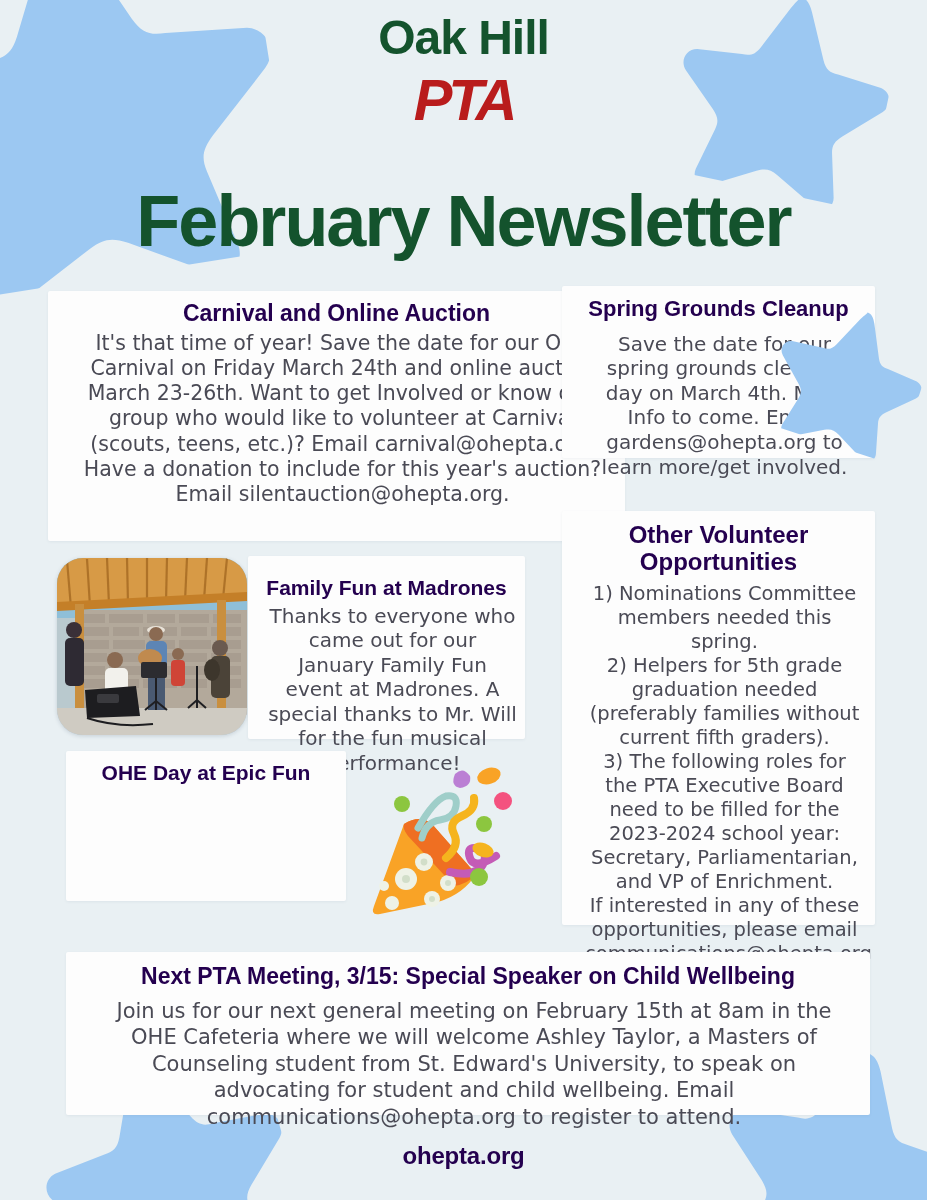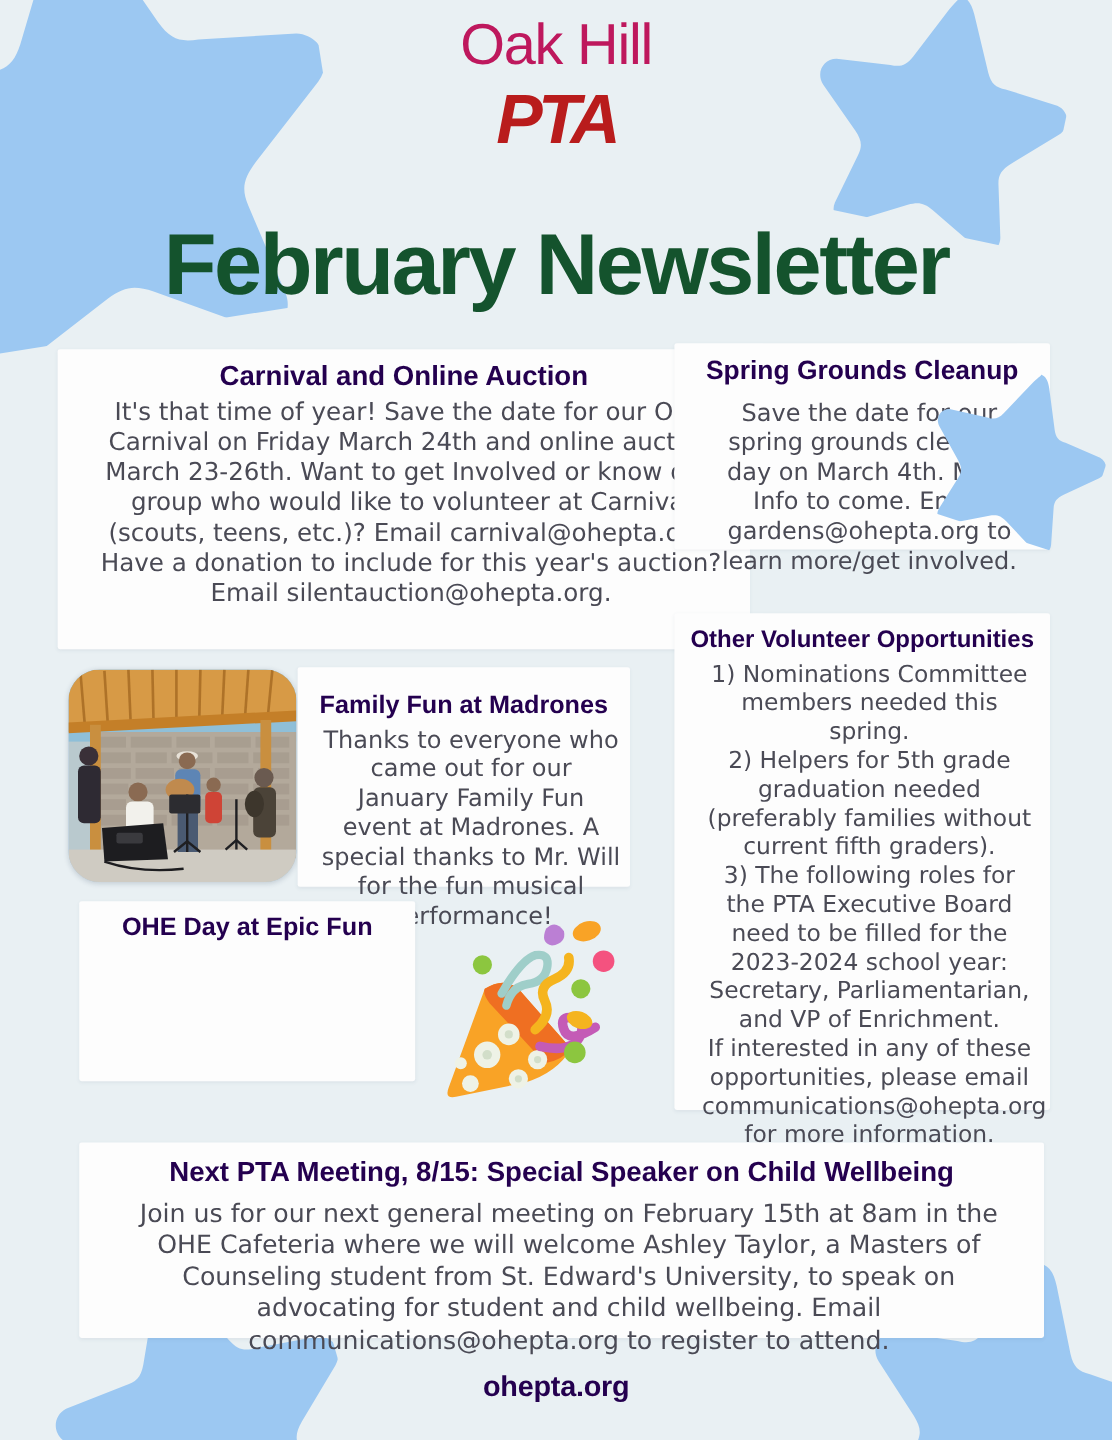--- a/index.html
+++ b/index.html
@@ -12,21 +12,21 @@
   .page{position:relative;width:927px;height:1200px;overflow:hidden;background:#e9f0f3;}
 
   
   .starlayer{position:absolute;inset:0;pointer-events:none;z-index:0;}
   .star{position:absolute;}
   .star svg{display:block;width:100%;height:100%;}
 
   
   .logo{position:absolute;left:0;right:0;top:14px;text-align:center;z-index:3;}
   .logo-oakhill{
-    font-size:48px;font-weight:normal;color:#be185d;letter-spacing:-1px;
+    font-size:48px;font-weight:bold;color:#14532d;letter-spacing:-1px;
     line-height:1;margin:0;
   }
   .logo-pta{
     font-size:58px;font-weight:bold;color:#b91c1c;line-height:.82;
     font-style:italic;letter-spacing:-4px;margin:12px;padding-top:2px;
   }
 
   
   .masthead{
     position:absolute;left:0;right:0;top:185px;text-align:center;z-index:3;
@@ -55,21 +55,21 @@
   #card-carnival .card-title{font-size:23px;padding-top:10px;}
   #card-carnival .card-body{font-size:20.5px;padding:4px 16px 0;}
 
   
   #card-spring{left:562px;top:286px;width:313px;height:172px;}
   #card-spring .card-title{font-size:22px;padding-top:11px;}
   #card-spring .card-body{font-size:20px;padding:10px 14px 0;}
 
   
   #card-volunteer{left:562px;top:511px;width:313px;height:414px;}
-  #card-volunteer .card-title{font-size:20px;padding-top:11px;}
+  #card-volunteer .card-title{font-size:24px;padding-top:11px;}
   #card-volunteer .card-body{font-size:19.5px;padding:6px 11px 0;}
   #card-volunteer .card-body p{margin:0;}
 
   
   #card-madrones{left:248px;top:556px;width:277px;height:183px;}
   #card-madrones .card-title{font-size:21px;padding-top:20px;}
   #card-madrones .card-body{font-size:20px;padding:4px 8px 0;}
 
   
   #photo-madrones{
@@ -300,19 +300,19 @@
       <circle cx="124" cy="62" r="8" fill="#8cc63f"></circle>
       <circle cx="119" cy="115" r="9" fill="#8cc63f"></circle>
       <circle cx="143" cy="39" r="9" fill="#f4527f"></circle>
       <path d="M95 12 Q103 4 110 14 Q112 24 100 26 Q90 24 95 12 Z" fill="#bb7fd4"></path>
       <ellipse cx="129" cy="14" rx="12" ry="8" fill="#f9a326" transform="rotate(-18 129 14)"></ellipse>
       <ellipse cx="123" cy="88" rx="11" ry="7" fill="#f5b41e" transform="rotate(20 123 88)"></ellipse>
     </svg>
   </div>
 
   <div class="card" id="card-meeting">
-    <div class="card-title">Next PTA Meeting, 8/15: Special Speaker on Child Wellbeing</div>
+    <div class="card-title">Next PTA Meeting, 3/15: Special Speaker on Child Wellbeing</div>
     <div class="card-body">Join us for our next general meeting on February 15th at 8am in the OHE Cafeteria where we will welcome Ashley Taylor, a Masters of Counseling student from St. Edward's University, to speak on advocating for student and child wellbeing. Email communications@ohepta.org to register to attend.</div>
   </div>
 
   <div class="footer">ohepta.org</div>
 
 </div>
 
 </body></html>

